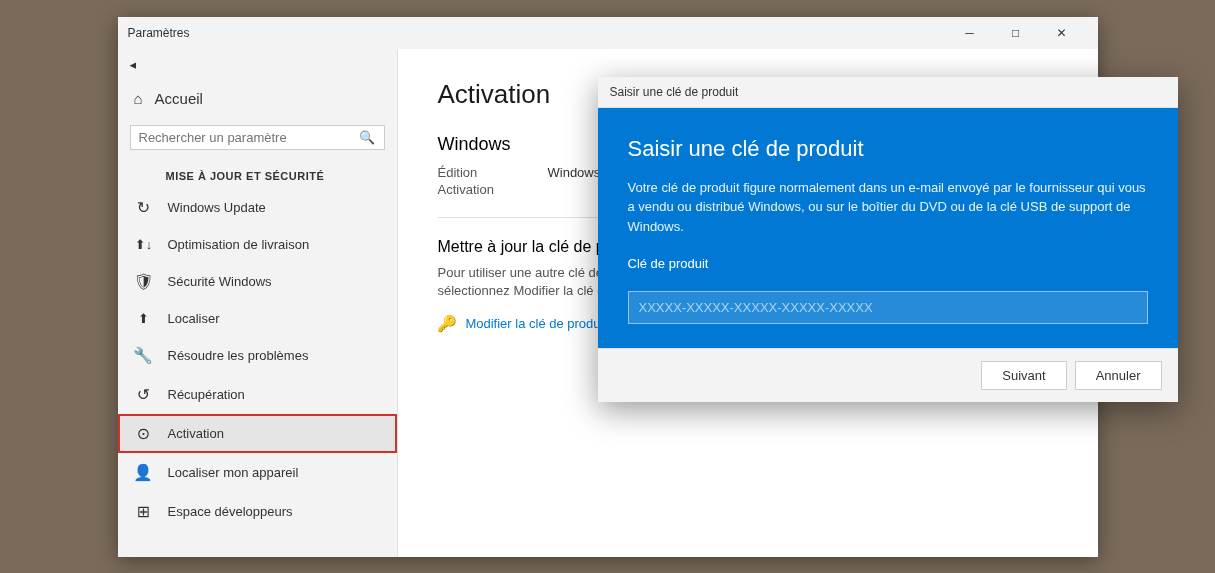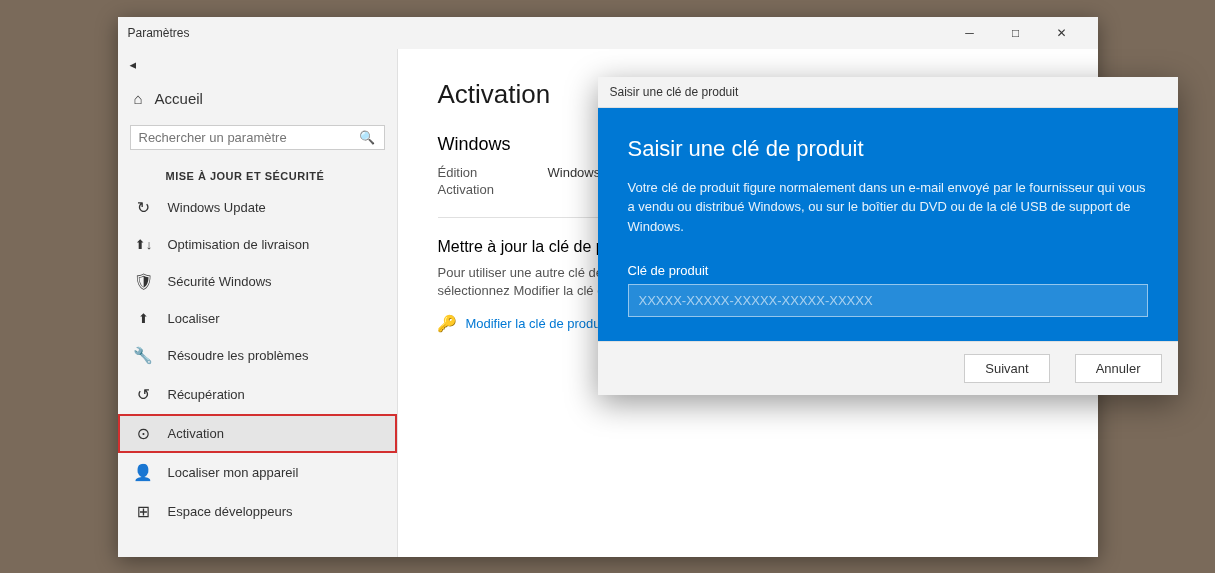--- a/index.html
+++ b/index.html
@@ -251,43 +251,43 @@
     .dialog-title {
       font-size: 22px;
       font-weight: 300;
       color: white;
       margin-bottom: 16px;
     }
     .dialog-desc {
       font-size: 13px;
       color: rgba(255,255,255,0.9);
       line-height: 1.5;
-      margin-bottom: 27px;
+      margin-bottom: 20px;
     }
     .dialog-field-label {
       font-size: 13px;
       color: white;
-      margin-bottom: 6px;
+      margin-bottom: 20px;
     }
     .dialog-input {
       width: 100%;
       padding: 8px 10px;
       font-size: 13px;
       border: 1px solid rgba(255,255,255,0.5);
       background: rgba(255,255,255,0.15);
       color: rgba(255,255,255,0.7);
       outline: none;
     }
     .dialog-input::placeholder { color: rgba(255,255,255,0.6); }
     .dialog-footer {
       background: #f3f3f3;
       padding: 12px 16px;
       display: flex;
       justify-content: flex-end;
-      gap: 25px;
+      gap: 8px;
       border-top: 1px solid #e0e0e0;
     }
     .dialog-btn {
       padding: 6px 20px;
       font-size: 13px;
       cursor: pointer;
       border: 1px solid #ccc;
       background: white;
       color: #333;
     }

